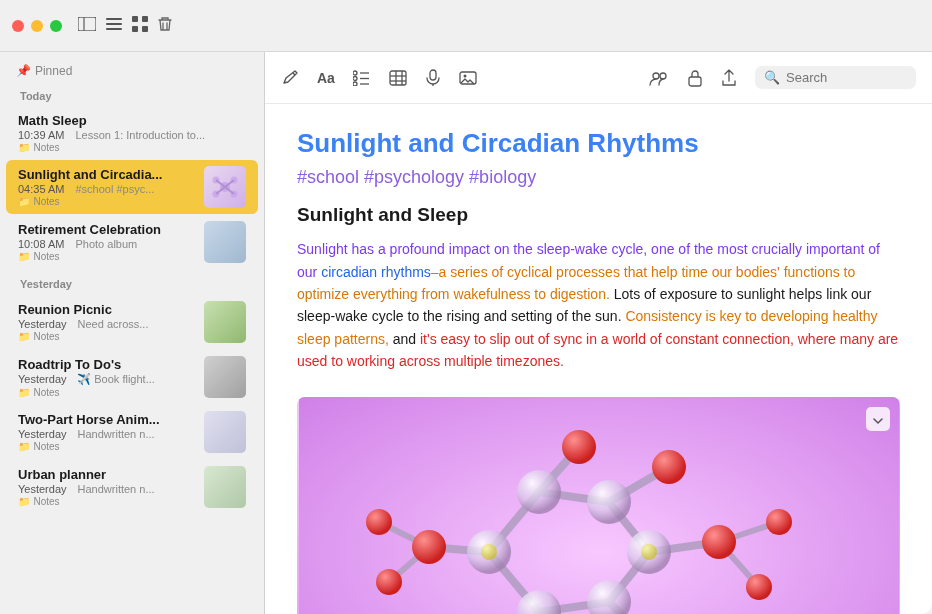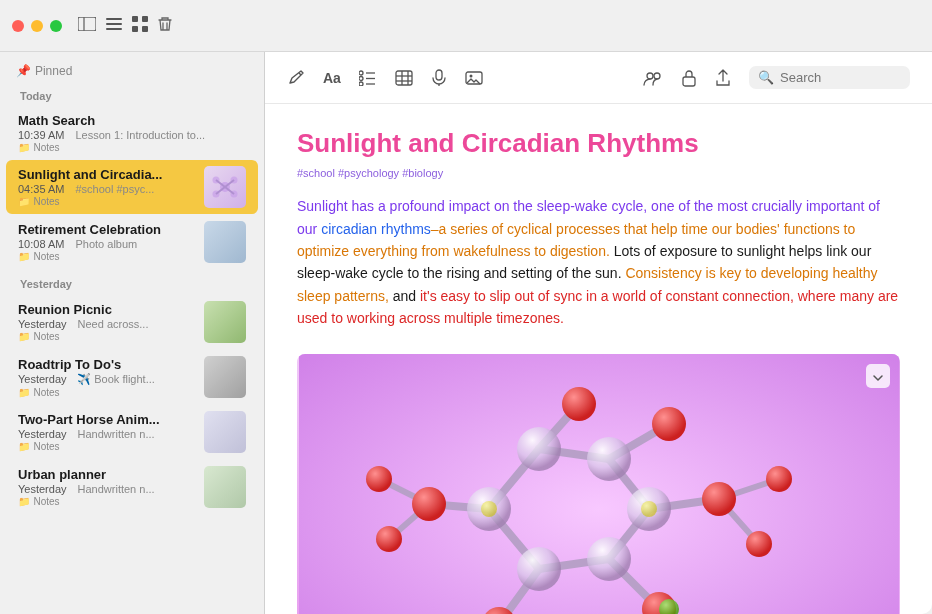--- a/index.html
+++ b/index.html
@@ -164,21 +164,21 @@
       background: #fff;
       display: flex;
       flex-direction: column;
       overflow: hidden;
     }
 
     
     .editor-toolbar {
       display: flex;
       align-items: center;
-      padding: 0 22px;
+      padding: 0 16px;
       height: 52px;
       gap: 18px;
       border-bottom: 1px solid #e8e8e8;
       background: #fff;
       flex-shrink: 0;
     }
     .toolbar-icon {
       color: #555;
       font-size: 16px;
       cursor: pointer;
@@ -210,26 +210,26 @@
 
     
     .editor-content {
       flex: 1;
       padding: 24px 32px;
       overflow-y: auto;
     }
     .note-main-title {
       font-size: 26px;
       font-weight: 700;
-      color: #ec4899;
+      color: #3b82f6;
       margin-bottom: 8px;
       line-height: 1.2;
     }
     .note-tags {
-      font-size: 11px;
+      font-size: 18px;
       color: #8c5fde;
       margin-bottom: 16px;
     }
     .note-section-title {
       font-size: 19px;
       font-weight: 700;
       color: #1a1a1a;
       margin-bottom: 12px;
     }
     .note-body {
@@ -320,21 +320,21 @@
 
     <div class="pinned-label">
       <span>📌</span>
       <span>Pinned</span>
     </div>
 
     <div class="sidebar-section-label">Today</div>
 
     <div class="note-item">
       <div class="note-text">
-        <div class="note-title">Math Search</div>
+        <div class="note-title">Math Sleep</div>
         <div class="note-meta">
           <span class="time">10:39 AM</span>
           <span class="preview">Lesson 1: Introduction to...</span>
         </div>
         <div class="note-folder">
           <span>📁</span>
           <span>Notes</span>
         </div>
       </div>
     </div>
@@ -510,20 +510,21 @@
       </span>
       <div class="search-bar">
         <span class="search-icon-text">🔍</span>
         <input type="text" placeholder="Search" style="">
       </div>
     </div>
 
     <div class="editor-content">
       <h1 class="note-main-title">Sunlight and Circadian Rhythms</h1>
       <div class="note-tags">#school #psychology #biology</div>
+      <h2 class="note-section-title">Sunlight and Sleep</h2>
       <p class="note-body">
         <span class="text-purple">Sunlight has a profound impact on the sleep-wake cycle, one of the most crucially important of our </span><span class="text-blue">circadian rhythms</span><span class="text-orange">–a series of cyclical processes that help time our bodies' functions to optimize everything from wakefulness to digestion.</span><span> Lots of exposure to sunlight helps link our sleep-wake cycle to the rising and setting of the sun. </span><span class="text-orange">Consistency is key to developing healthy sleep patterns,</span><span> and </span><span class="text-red">it's easy to slip out of sync in a world of constant connection, where many are used to working across multiple timezones.</span>
       </p>
 
       <div class="image-container">
         <div class="molecule-image">
 
           <svg viewBox="0 0 600 320" width="600" height="320">
 
             <defs>

